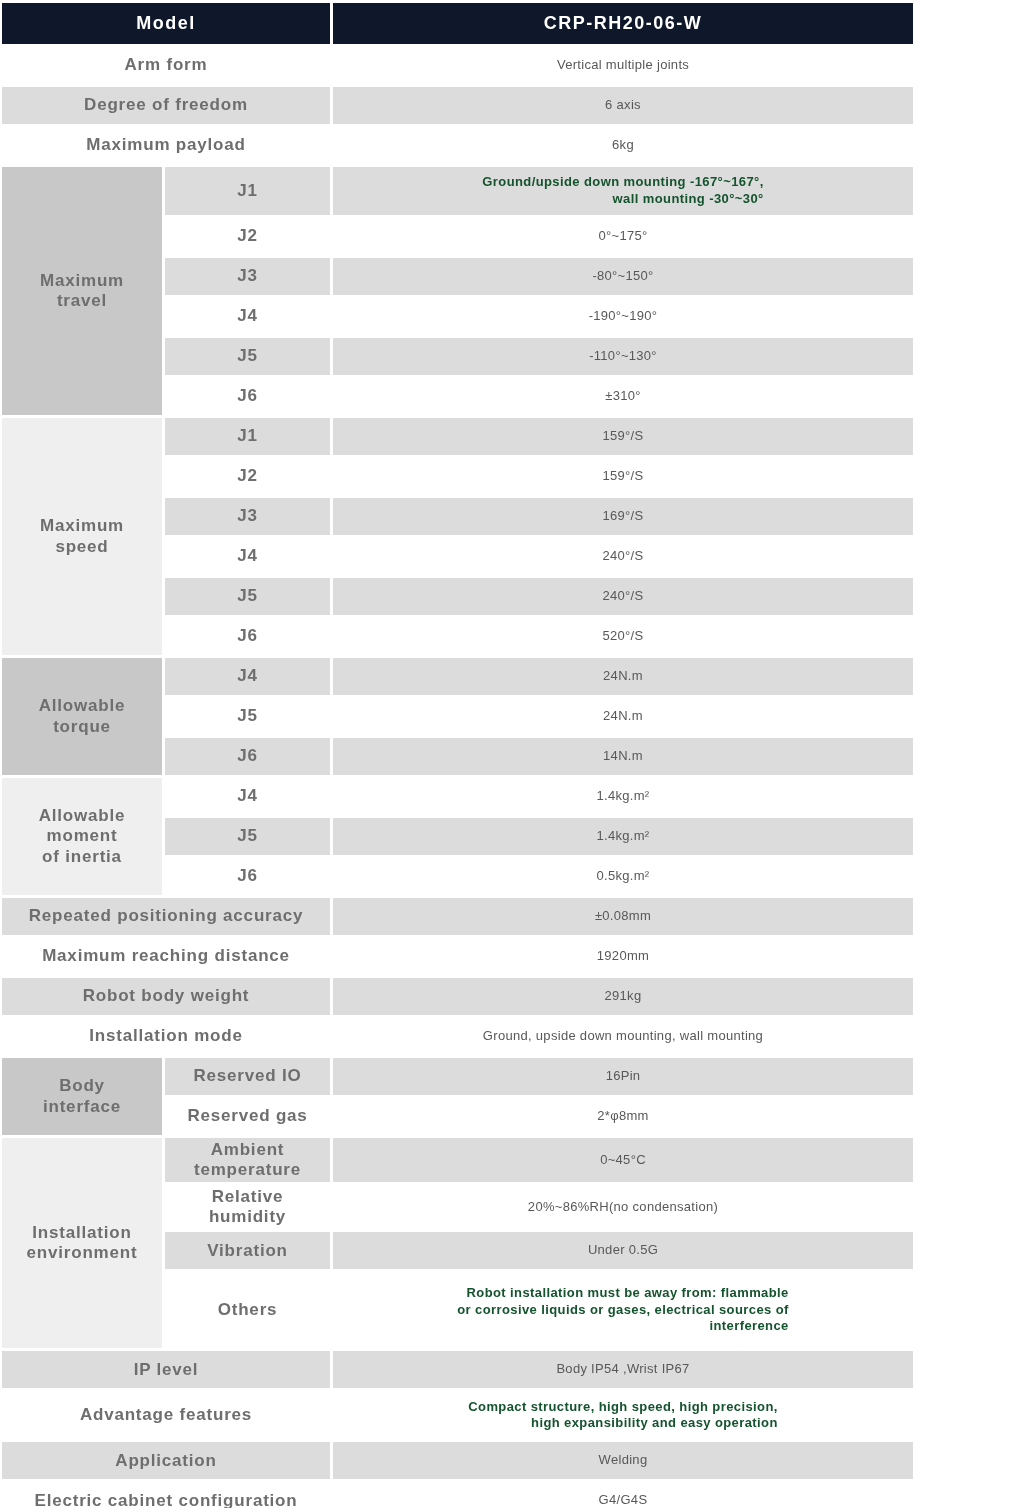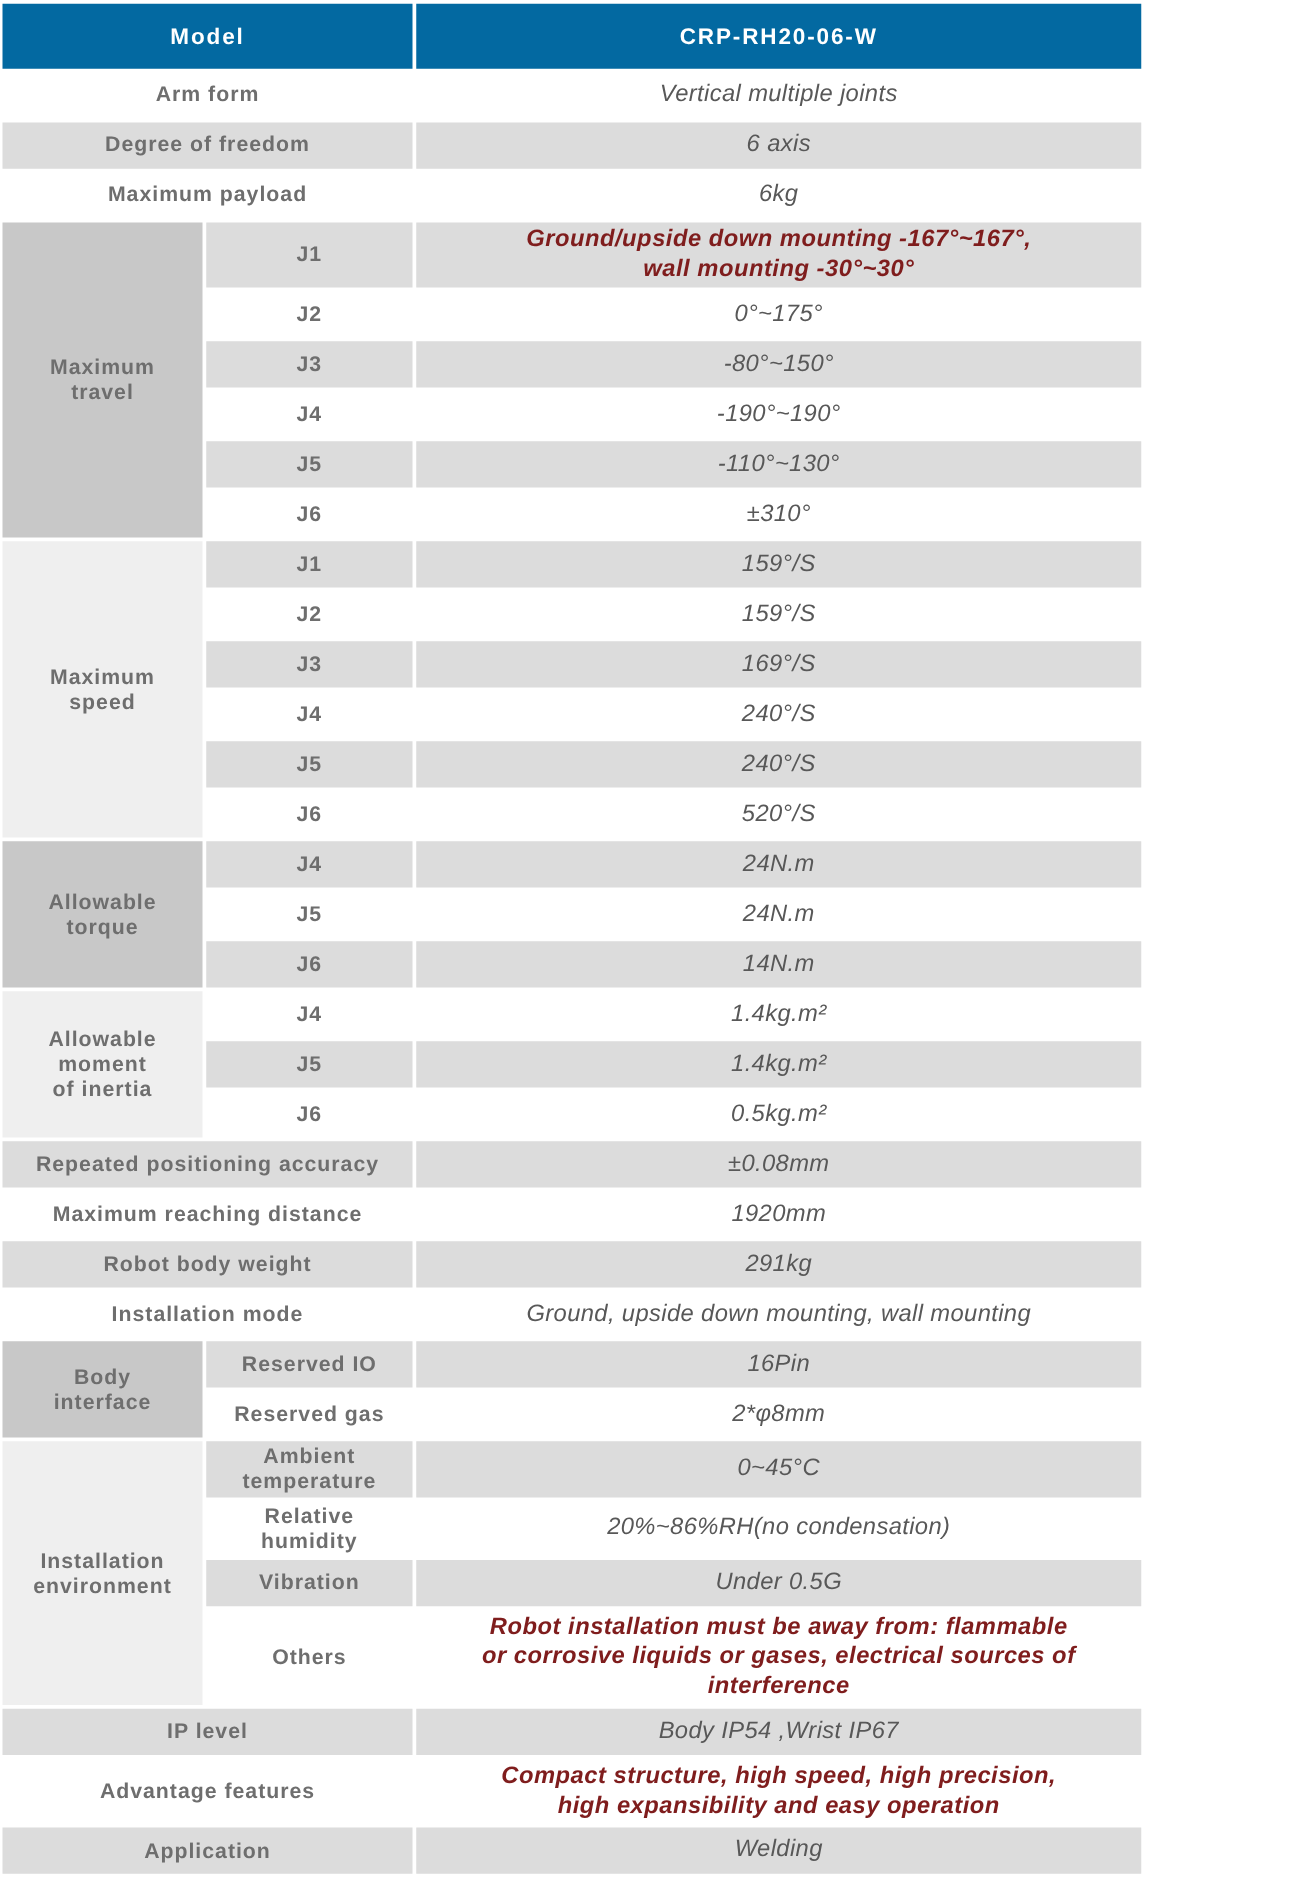--- a/index.html
+++ b/index.html
@@ -28,52 +28,51 @@
     text-align: center;
     box-sizing: border-box;
     overflow: hidden;
   }
   
   .bg-white  { background: #ffffff; }
   .bg-gray   { background: #dcdcdc; }
   .bg-gdark  { background: #c8c8c8; }
   .bg-glight { background: #efefef; }
   tr.hdr td {
-    background: #0369a1;
+    background: #0f172a;
     color: #ffffff;
     font-weight: bold;
     font-size: 18px;
     letter-spacing: 1.5px;
-    height: 52px;
+    height: 41px;
   }
   
   .lbl {
     color: #6e6e6e;
     font-weight: 600;
     font-size: 17px;
     letter-spacing: 0.8px;
     line-height: 1.18;
     white-space: pre-line;
   }
   
   .val {
     color: #585858;
     font-weight: 400;
-    font-size: 19px;
+    font-size: 13px;
     letter-spacing: 0.3px;
     line-height: 1.3;
     white-space: pre-line;
-    font-style: italic;
   }
   
   .blk {
     display: inline-block;
-    text-align: center;
+    text-align: right;
     white-space: pre-line;
-    color: #7f1d1d;
+    color: #14532d;
     font-weight: 600;
     letter-spacing: 0.4px;
     line-height: 1.25;
   }
   .h2 { height: 48px; }
   .h3 { height: 76px; }
 </style>
 </head>
 <body>
 

